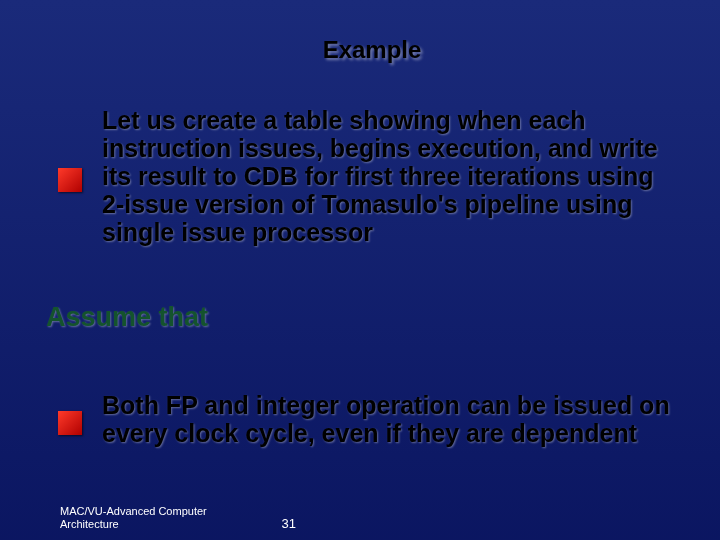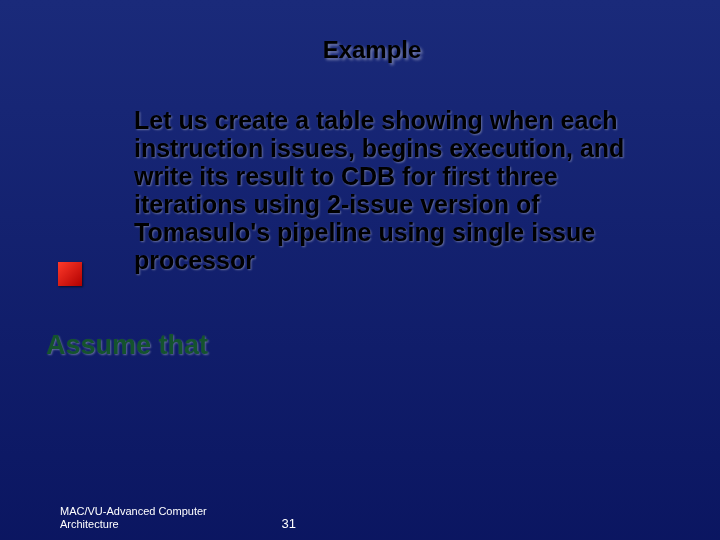--- a/index.html
+++ b/index.html
@@ -19,23 +19,22 @@
     font-weight: bold;
     padding-top: 12px;
     padding-bottom: 18px;
     text-shadow: 2px 2px 3px rgba(255,255,255,0.4);
   }
   .content {
     padding: 0 22px;
   }
   .bullet-block {
     display: flex;
-    align-items: flex-end;
+    align-items: center;
     margin-bottom: 20px;
-    gap: 32px;
   }
   .bullet {
     width: 14px;
     height: 14px;
     background: linear-gradient(135deg, #ff3a2a 0%, #b00000 100%);
     margin-top: 8px;
     margin-right: 8px;
     flex-shrink: 0;
     box-shadow: 1px 1px 2px rgba(0,0,0,0.6);
   }
@@ -87,19 +86,23 @@
 
 <div class="content">
 
   <div class="bullet-block">
     <div class="bullet"></div>
     <div class="bullet-text">Let us create a table showing when each instruction issues, begins execution, and write its result to CDB for first three iterations using 2-issue version of Tomasulo's pipeline using single issue processor</div>
   </div>
 
   <div class="subhead">Assume that</div>
 
+  <div class="bullet-block">
+    <div class="bullet"></div>
+    <div class="bullet-text">Both FP and integer operation can be issued on every clock cycle, even if they are dependent</div>
+  </div>
 
 </div>
 
 <div class="footer">
   <div class="footer-left">MAC/VU-Advanced Computer Architecture</div>
   <div class="footer-right">31</div>
 </div>
 
 </body></html>

